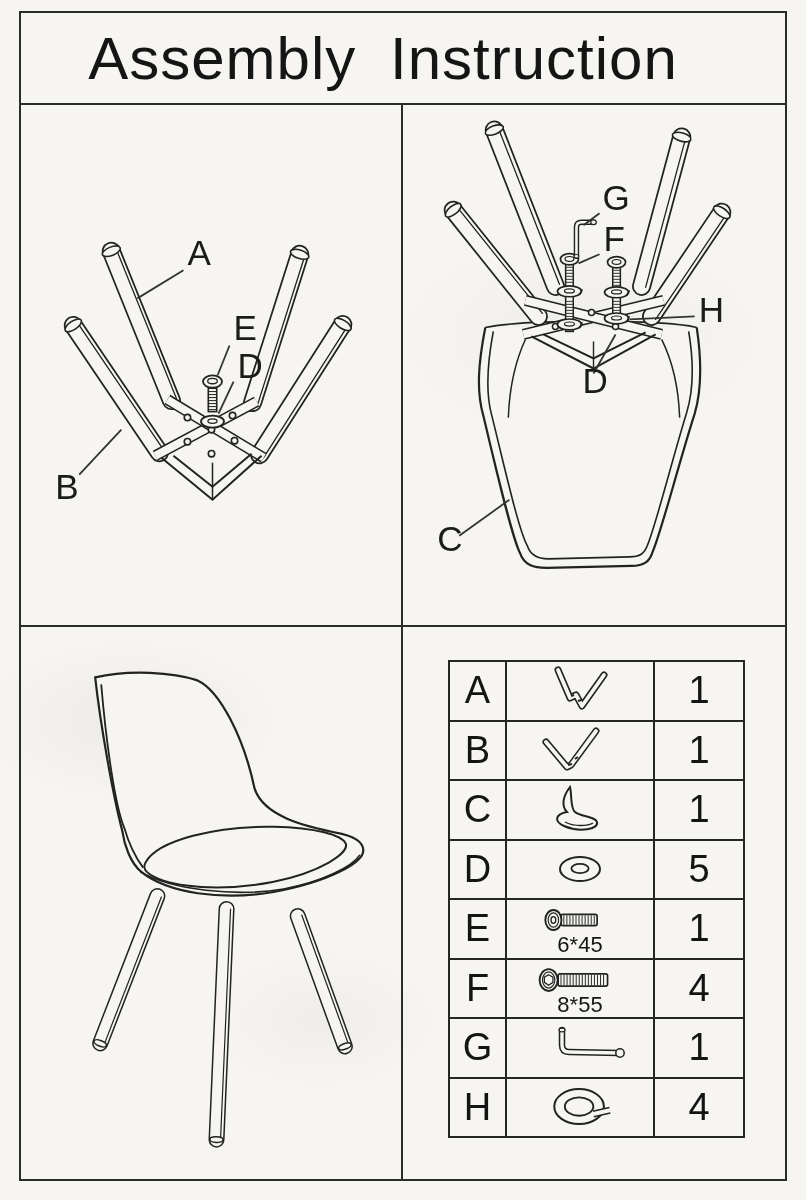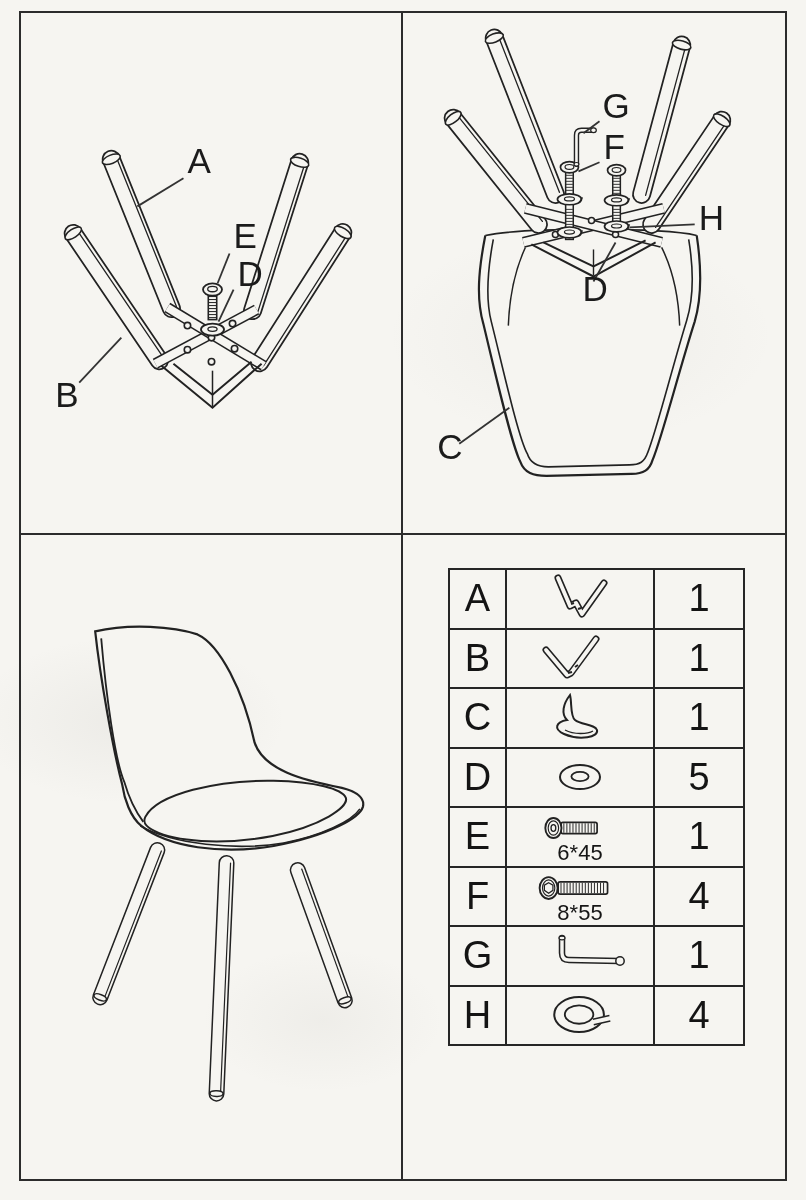--- a/index.html
+++ b/index.html
@@ -44,20 +44,23 @@
   .picon{border-right:2.5px solid #262626;flex-direction:column;justify-content:center;}
   .pqty{font-size:38px;color:#141414;}
   .psize{font-size:22px;line-height:1;margin-top:-5px;color:#161616;}
 </style>
 </head>
 <body>
 
 <div class="page">
   <div class="sheet">
 
+    <div class="title-band">
+      <span class="title-text">Assembly Instruction</span>
+    </div>
 
     <div class="grid">
 
       <div class="q q-tl">
         <svg class="fill" viewBox="0 0 379 519">
           <g stroke="#222" fill="none" stroke-linecap="round">
 
             <line x1="90" y1="146" x2="150" y2="295" stroke-width="19"></line>
             <line x1="90" y1="146" x2="150" y2="295" stroke="#f6f5f1" stroke-width="15.5"></line>
             <line x1="95" y1="144" x2="155" y2="293" stroke-width="1.3"></line>

